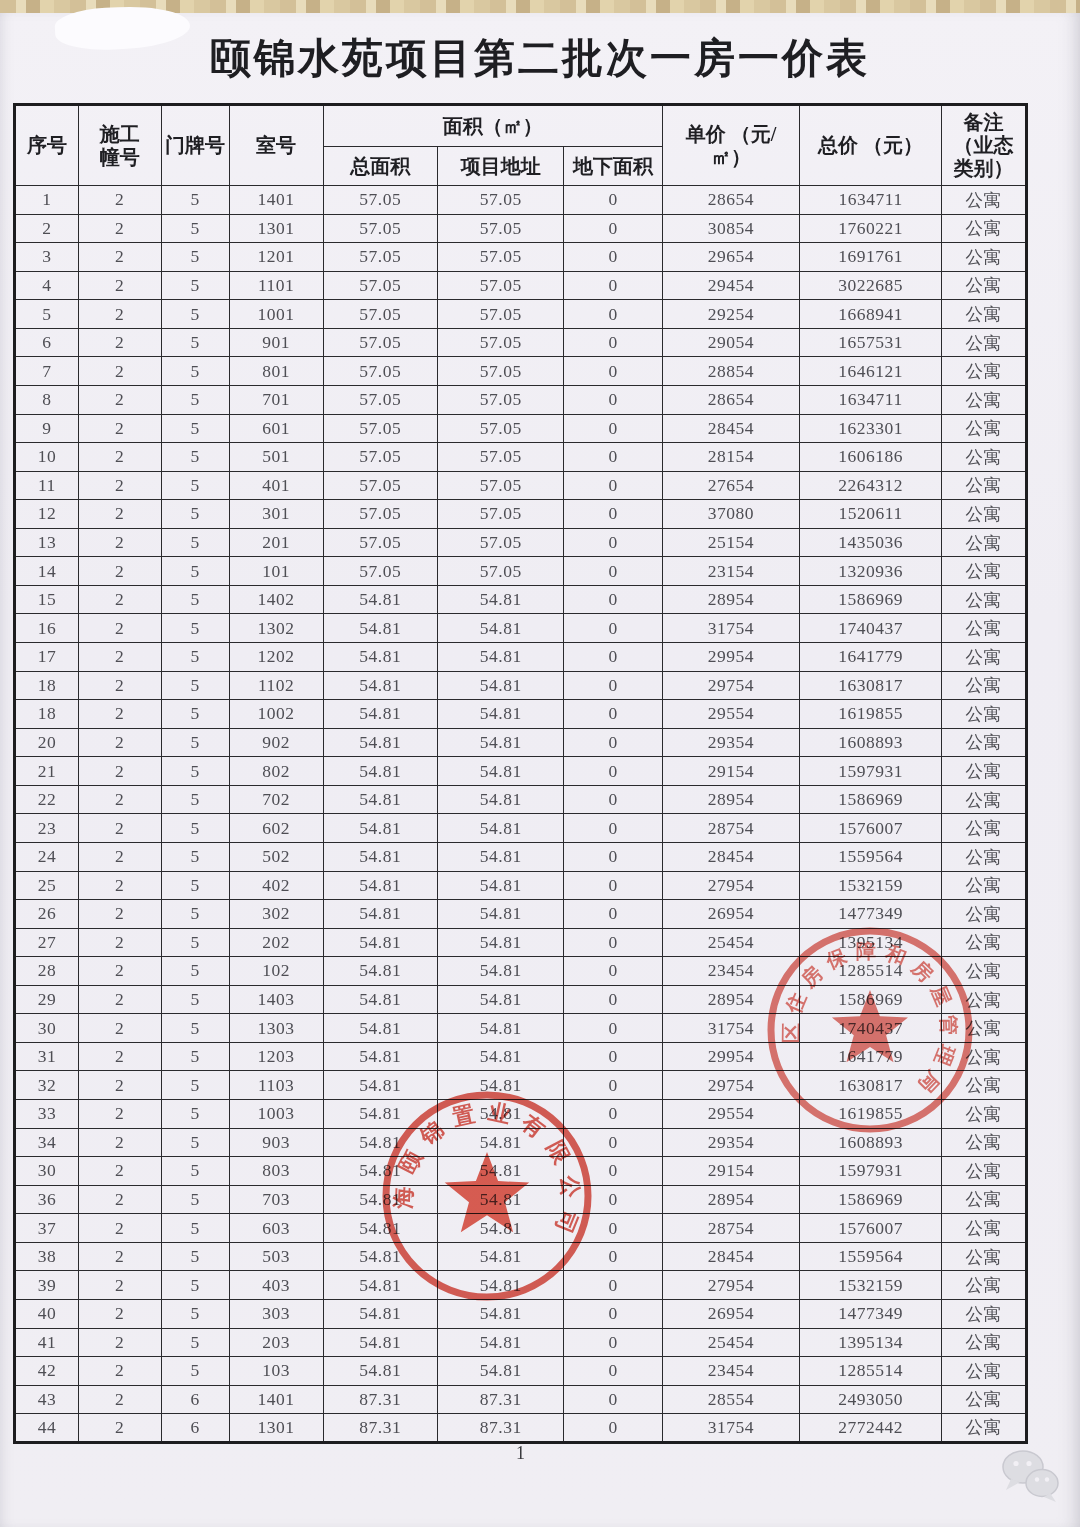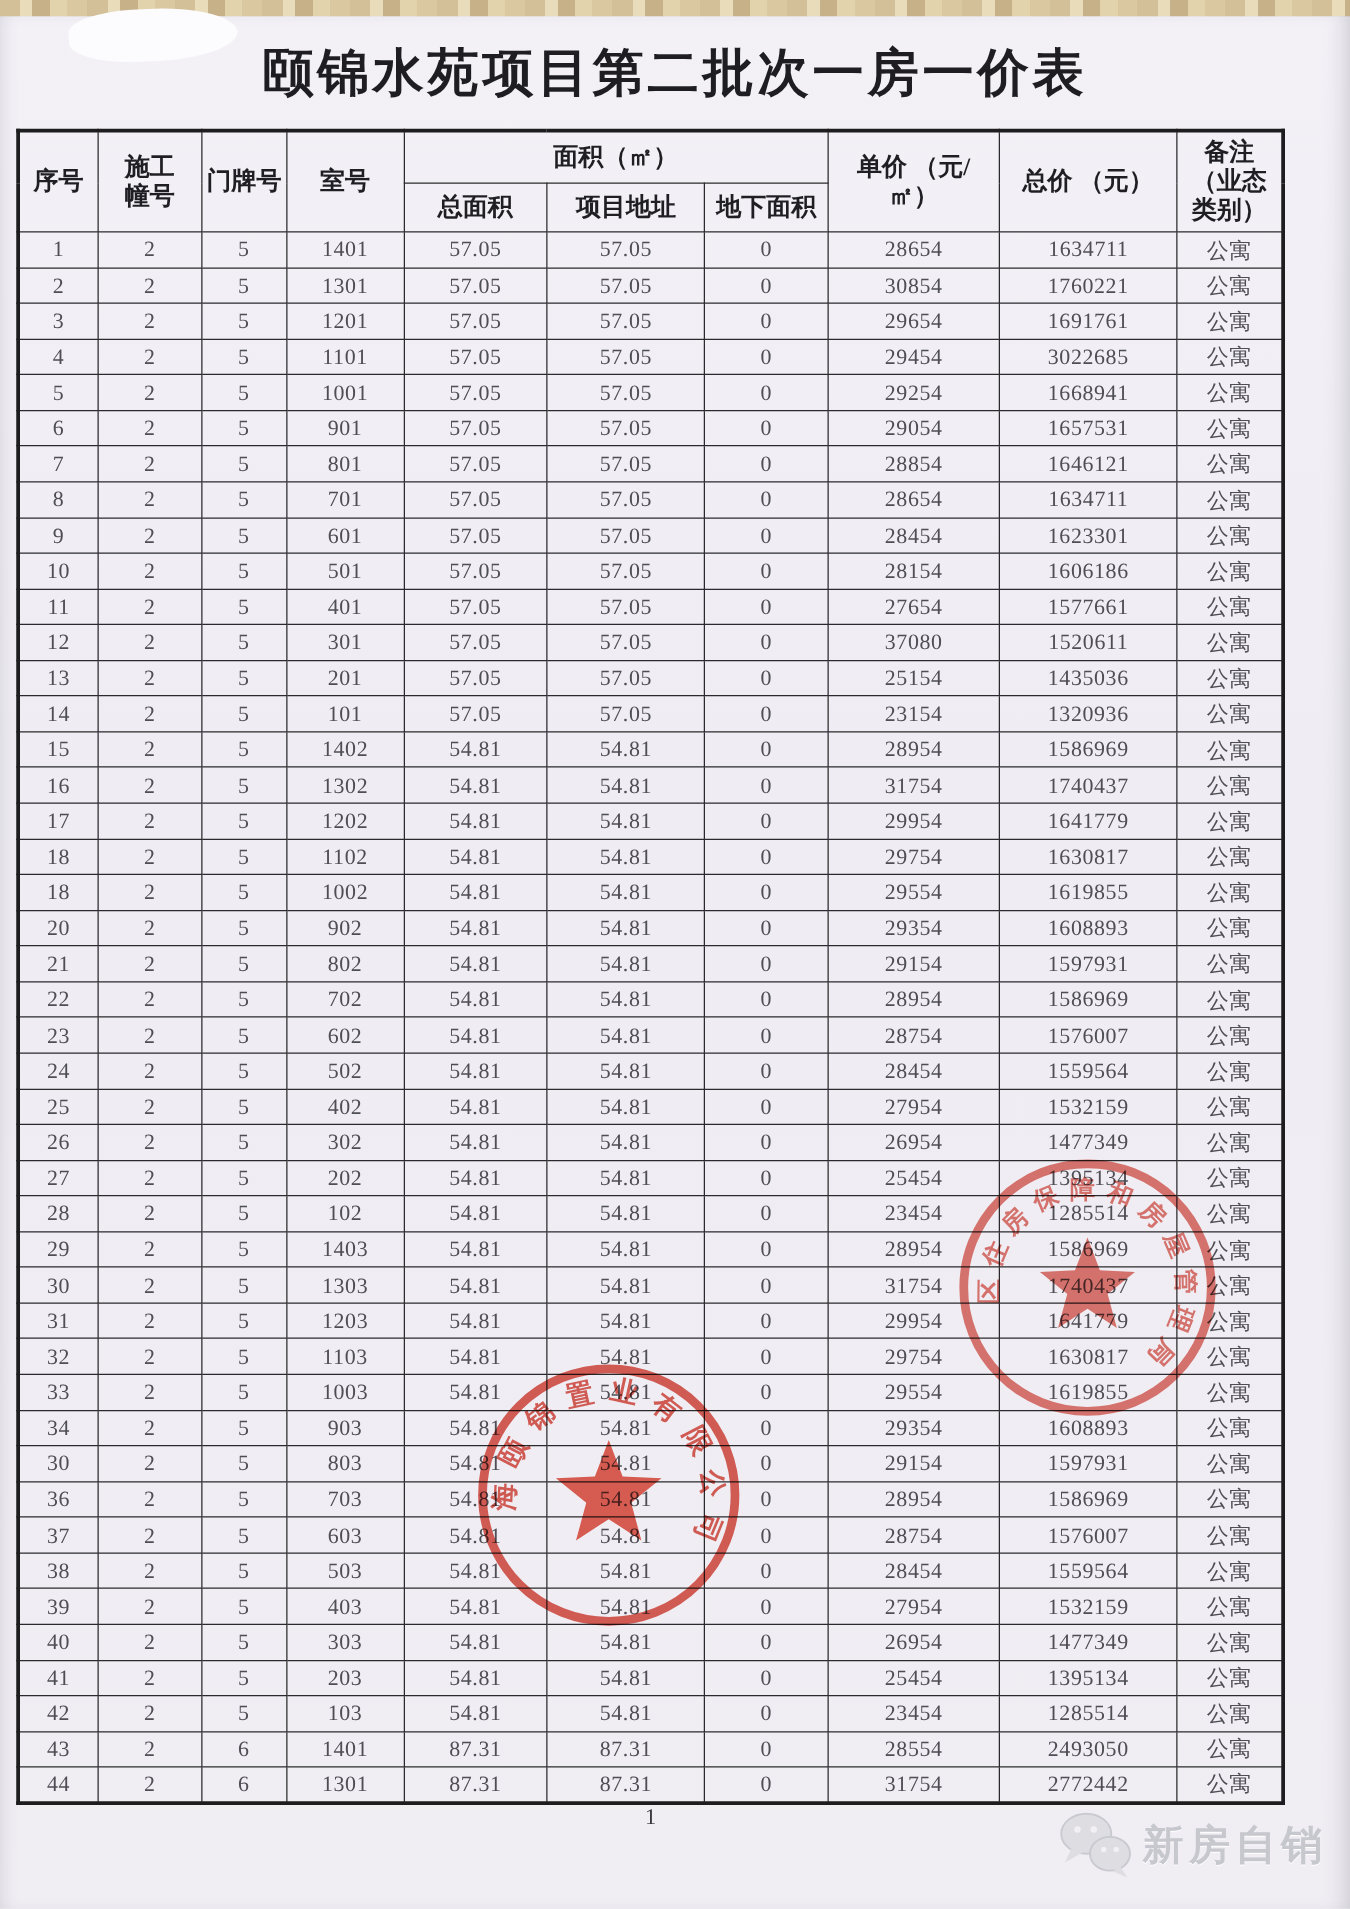--- a/index.html
+++ b/index.html
@@ -236,21 +236,21 @@
         </tr>
         <tr>
           <td>11</td>
           <td>2</td>
           <td>5</td>
           <td>401</td>
           <td>57.05</td>
           <td>57.05</td>
           <td>0</td>
           <td>27654</td>
-          <td>1577661</td>
+          <td>2264312</td>
           <td>公寓</td>
         </tr>
         <tr>
           <td>12</td>
           <td>2</td>
           <td>5</td>
           <td>301</td>
           <td>57.05</td>
           <td>57.05</td>
           <td>0</td>
@@ -677,15 +677,14 @@
         <ellipse cx="42" cy="35" rx="16" ry="13.5"></ellipse>
         <polygon points="50,45 56,54 44,49" stroke="none"></polygon>
       </g>
       <g fill="#f2f0f5">
         <circle cx="16" cy="15.5" r="2.6"></circle>
           <circle cx="29" cy="15.5" r="2.6"></circle>
         <circle cx="37" cy="31.5" r="2.2"></circle>
           <circle cx="47" cy="31.5" r="2.2"></circle>
       </g>
     </svg>
-    <span class="wm-text">新房自销</span>
   </div>
 </div>
 
 </body></html>

